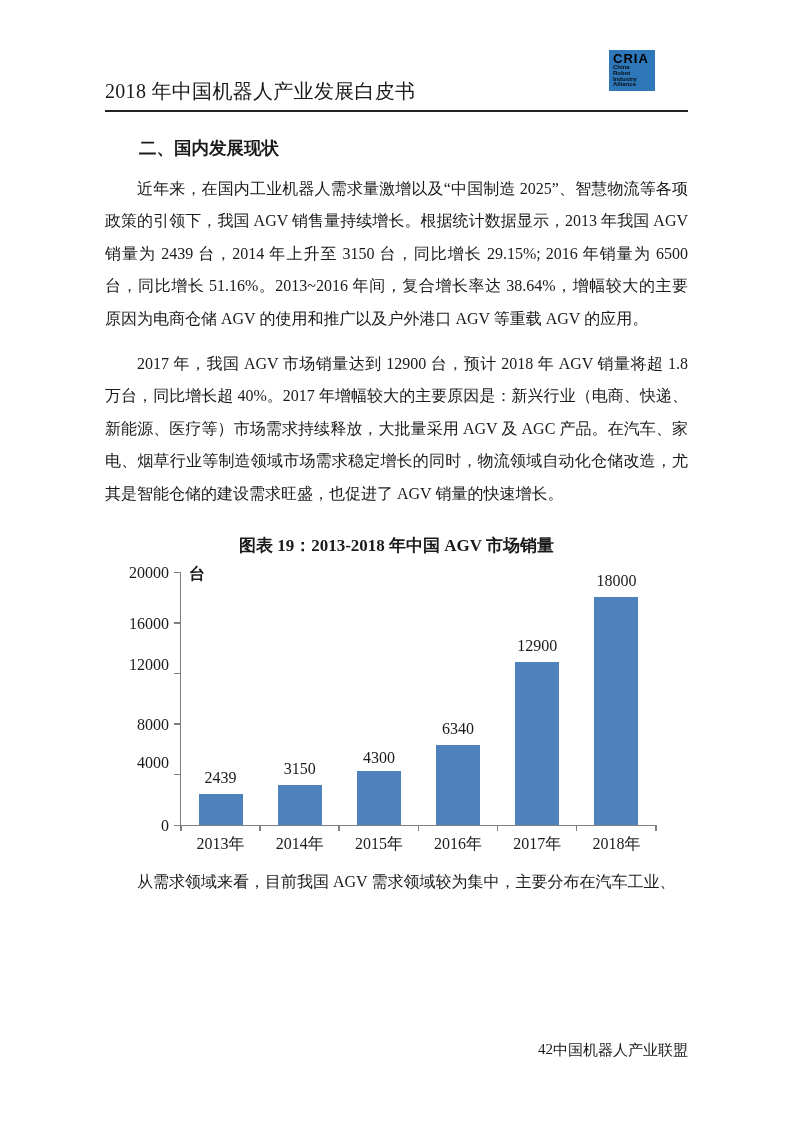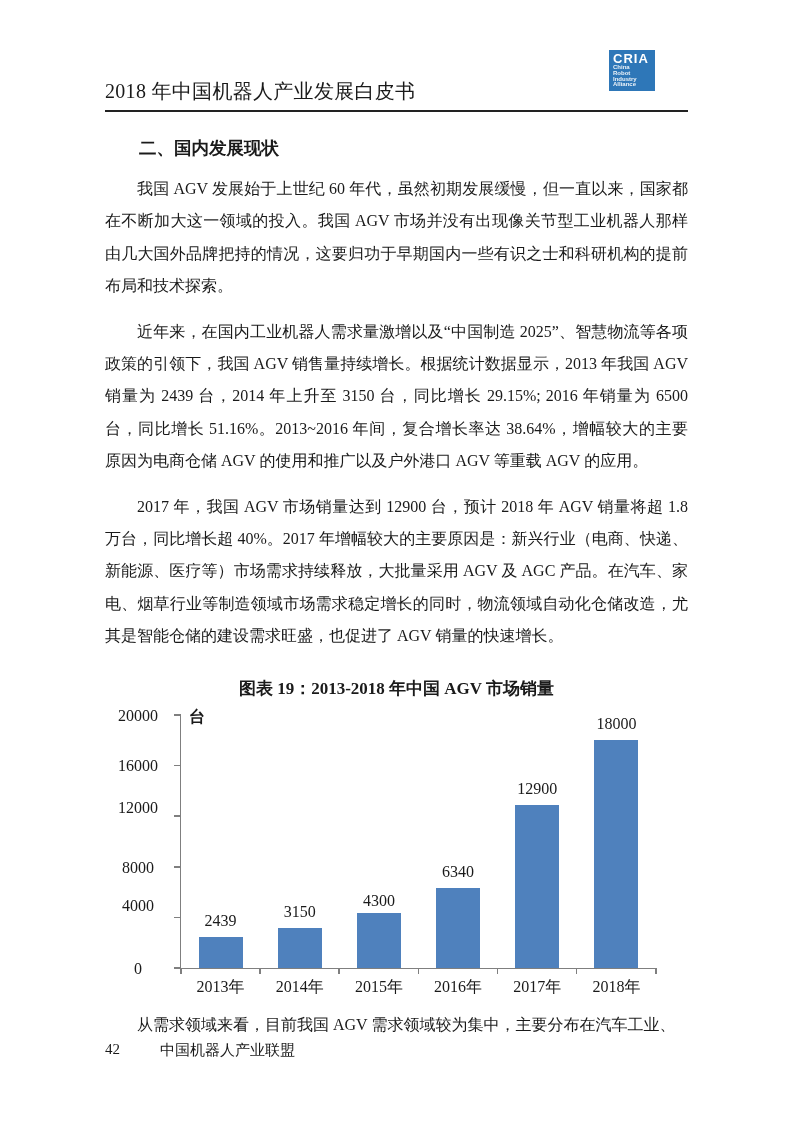--- a/index.html
+++ b/index.html
@@ -10,73 +10,72 @@
   }
   .page {
     width:793px; height:1122px; position:relative;
     background:#ffffff; padding:78px 105px 0; overflow:hidden;
   }
   
   .doc-header { position:relative; border-bottom:2px solid #222; padding-bottom:5px; }
   .doc-title { font-size:20px; letter-spacing:0.3px; }
   .logo {
     position:absolute; right:33px; top:-28px;
-    width:46px; height:41px; background:#2e77b8; color:#ffffff;
+    width:46px; height:41px; background:#2e77b8; color:#000000;
     padding:2px 4px; font-family:"Liberation Sans","DejaVu Sans",sans-serif;
   }
   .logo-acronym { font-weight:bold; font-size:13px; line-height:13px; letter-spacing:1px; }
   .logo-line { font-size:6px; line-height:5.8px; font-weight:bold; opacity:.9; }
   
   .section-heading { font-size:17.5px; font-weight:bold; margin:24px 0 0 34px; }
   .body-par {
     font-size:16px; line-height:32.4px; text-align:justify;
     text-indent:2em; margin-top:13px;
   }
   
   .chart-title { font-size:17px; font-weight:bold; text-align:center; margin-top:24px; }
   .chart-wrap { margin-top:16px; }
   .plot {
     position:relative; margin-left:75px; width:476px; height:253px;
     border-left:1.5px solid #7f7f7f; border-bottom:1.5px solid #7f7f7f;
     display:flex; align-items:flex-end;
   }
   .unit-label { position:absolute; left:8px; top:-9px; font-weight:bold; font-size:16px; }
-  .ytick-label { position:absolute; right:calc(100% + 12px); width:62px; text-align:center; font-size:16px; white-space:nowrap; }
+  .ytick-label { position:absolute; right:calc(100% + 12px); width:62px; text-align:right; font-size:16px; white-space:nowrap; }
   .ytick-mark { position:absolute; right:100%; width:7px; height:1.5px; background:#7f7f7f; }
   .xtick-mark { position:absolute; top:100%; width:1.5px; height:6px; background:#7f7f7f; margin-left:-1px; }
   .bar-slot { flex:1; position:relative; height:100%; }
   .bar { position:absolute; bottom:0; left:50%; transform:translateX(-50%); width:44px; }
   .bar-value { position:absolute; left:0; width:100%; text-align:center; font-size:16px; }
   .xtick-label { position:absolute; top:calc(100% + 9px); left:0; width:100%; text-align:center; font-size:16px; white-space:nowrap; }
   .after-chart { margin-top:40px; }
   
   .doc-footer {
     position:absolute; left:105px; right:105px; bottom:62px;
-    display:flex; justify-content:flex-start; font-size:15px;gap:40px;
+    display:flex; justify-content:flex-end; font-size:15px;
   }
 </style>
 </head>
 <body>
 
 <div class="page">
 
   <div class="doc-header">
     <span class="doc-title">2018 年中国机器人产业发展白皮书</span>
     <div class="logo">
       <div class="logo-acronym">CRIA</div>
       <div class="logo-line">China</div>
       <div class="logo-line">Robot</div>
       <div class="logo-line">Industry</div>
       <div class="logo-line">Alliance</div>
     </div>
   </div>
 
   <h2 class="section-heading">二、国内发展现状</h2>
 
-  <p class="body-par">我国 AGV 发展始于上世纪 60 年代，虽然初期发展缓慢，但一直以来，国家都在不断加大这一领域的投入。我国 AGV 市场并没有出现像关节型工业机器人那样由几大国外品牌把持的情况，这要归功于早期国内一些有识之士和科研机构的提前布局和技术探索。</p>
   <p class="body-par">近年来，在国内工业机器人需求量激增以及“中国制造 2025”、智慧物流等各项政策的引领下，我国 AGV 销售量持续增长。根据统计数据显示，2013 年我国 AGV 销量为 2439 台，2014 年上升至 3150 台，同比增长 29.15%; 2016 年销量为 6500 台，同比增长 51.16%。2013~2016 年间，复合增长率达 38.64%，增幅较大的主要原因为电商仓储 AGV 的使用和推广以及户外港口 AGV 等重载 AGV 的应用。</p>
   <p class="body-par">2017 年，我国 AGV 市场销量达到 12900 台，预计 2018 年 AGV 销量将超 1.8 万台，同比增长超 40%。2017 年增幅较大的主要原因是：新兴行业（电商、快递、新能源、医疗等）市场需求持续释放，大批量采用 AGV 及 AGC 产品。在汽车、家电、烟草行业等制造领域市场需求稳定增长的同时，物流领域自动化仓储改造，尤其是智能仓储的建设需求旺盛，也促进了 AGV 销量的快速增长。</p>
 
   <div class="chart-title">图表 19：2013-2018 年中国 AGV 市场销量</div>
 
   <div class="chart-wrap">
     <div class="plot">
       <div class="unit-label">台</div>
     <div class="ytick-label" style="bottom: -10px;">0</div>
         <div class="ytick-mark" style="bottom: -1px;"></div>

